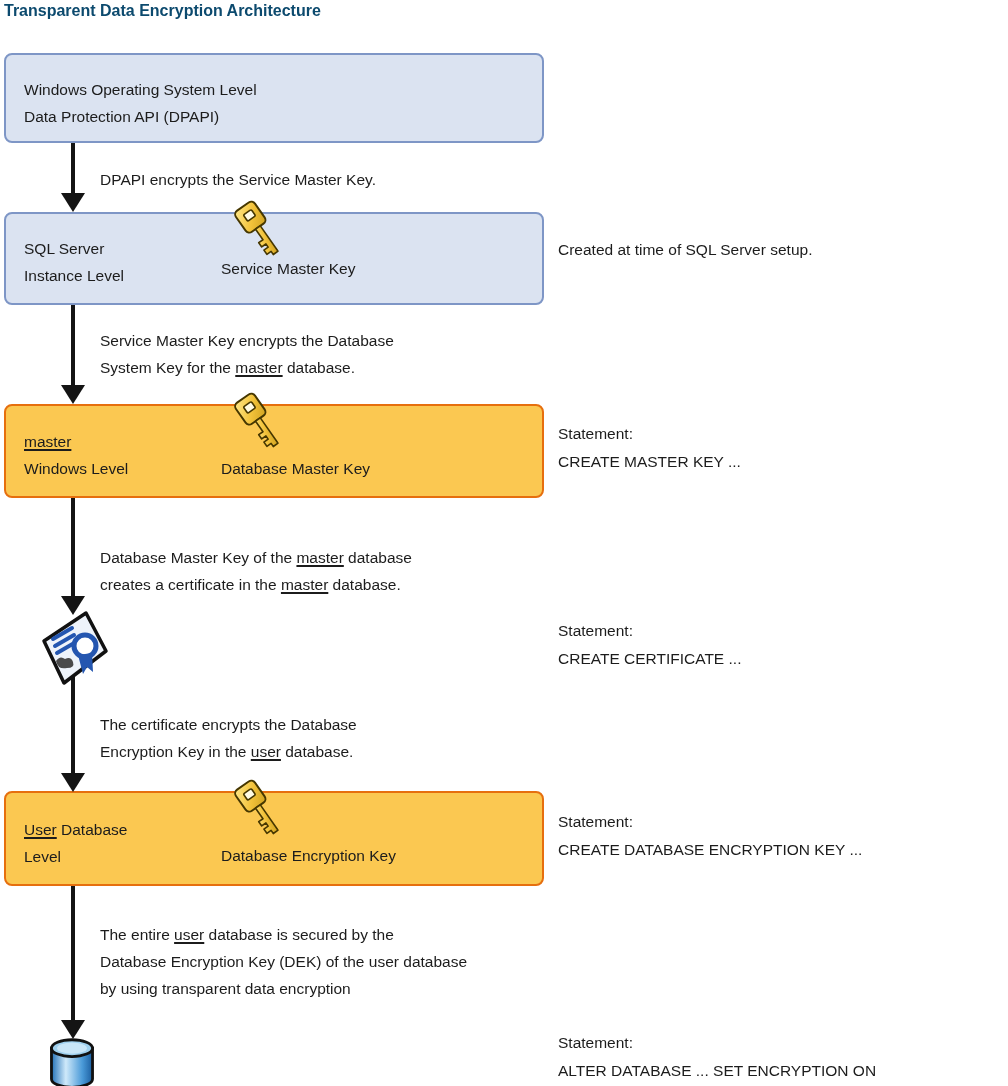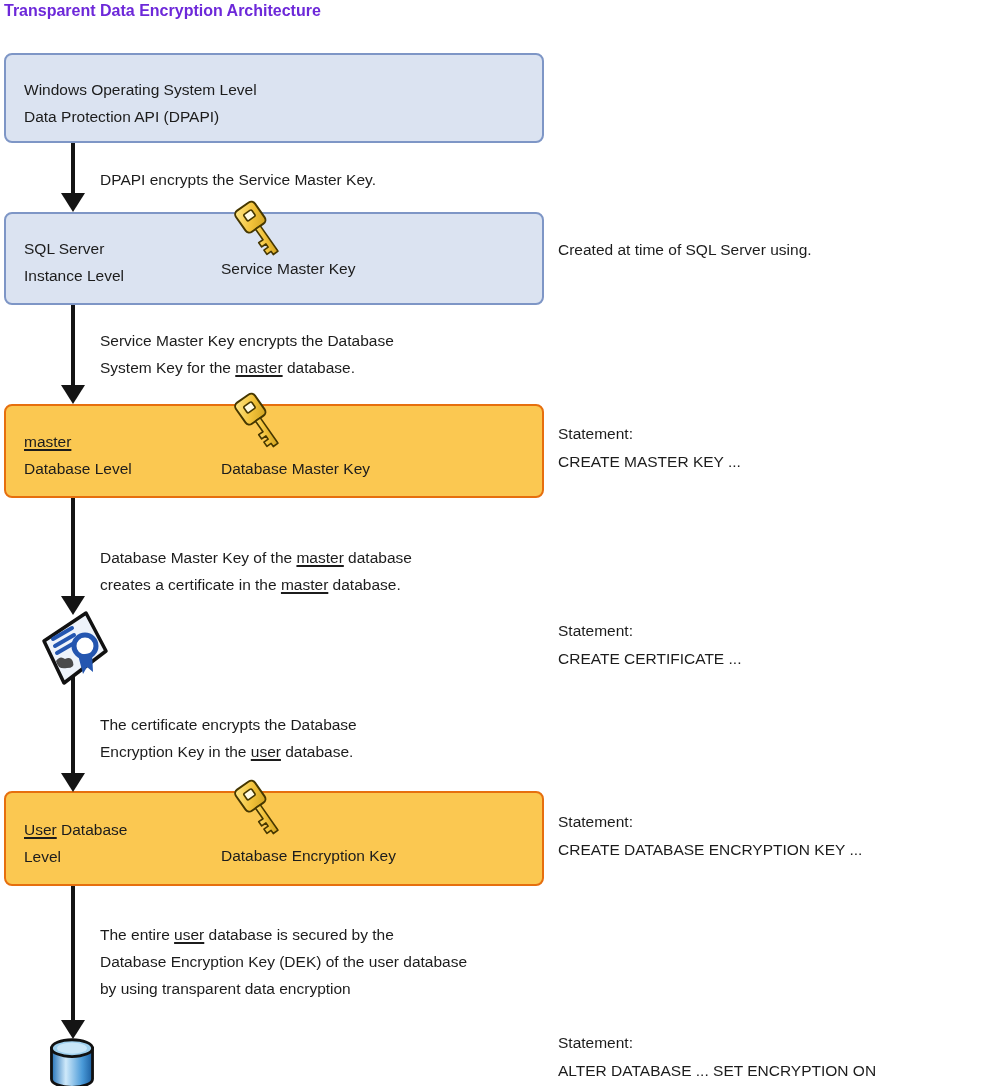--- a/index.html
+++ b/index.html
@@ -3,21 +3,21 @@
 <meta charset="utf-8">
 <style>
   :root{
     --box-blue-fill:#dbe3f1; --box-blue-border:#7e96c6;
     --box-orange-fill:#fbc851; --box-orange-border:#e66f0e;
     --arrow:#141414; --text:#1c1c1c;
   }
   html,body{margin:0;padding:0;background:#fff;}
   .page{position:relative;width:1008px;height:1086px;background:#ffffff;overflow:hidden;
         font-family:"Liberation Sans","DejaVu Sans",sans-serif;font-size:15.5px;color:var(--text);}
-  .title{position:absolute;left:4px;top:2px;font-size:16px;font-weight:bold;color:#6d28d9;}
+  .title{position:absolute;left:4px;top:2px;font-size:16px;font-weight:bold;color:#0c4a6e;}
   .box{position:absolute;left:4px;width:536px;border:2px solid;border-radius:8px;}
   .box.blue{background:var(--box-blue-fill);border-color:var(--box-blue-border);text-decoration:underline;}
   .box.orange{background:var(--box-orange-fill);border-color:var(--box-orange-border);}
   .box-left{position:absolute;left:18px;top:21px;line-height:27px;white-space:nowrap;}
   .key-wrap{position:absolute;left:225px;top:-16px;width:48px;height:58px;z-index:3;}
   .key-label{position:absolute;left:215px;white-space:nowrap;}
   .arrow-line{position:absolute;left:71px;width:4px;background:var(--arrow);z-index:1;}
   .arrow-head{position:absolute;left:61px;width:0;height:0;z-index:2;
               border-left:12px solid transparent;border-right:12px solid transparent;
               border-top:19px solid var(--arrow);}
@@ -75,34 +75,34 @@
       <div>Instance Level</div>
     </div>
     <div class="key-wrap">
       <svg width="48" height="58" viewBox="0 0 74 90">
           <use href="#key-sym"></use>
         </svg>
     </div>
     <div class="key-label" style="top:46px">Service Master Key</div>
   </div>
   <div class="note" style="top:236px">
-    <div>Created at time of SQL Server using.</div>
+    <div>Created at time of SQL Server setup.</div>
   </div>
 
   <div class="arrow-line" style="top:305px;height:81px"></div>
   <div class="arrow-head" style="top:385px"></div>
   <div class="arrow-label" style="top:327px">
     <div><span>Service Master Key encrypts the Database</span></div>
     <div><span>System Key for the </span><span class="u">master</span><span> database.</span></div>
   </div>
 
   <div class="box orange" style="top:404px;height:90px">
     <div class="box-left" style="top:22px">
       <div><span class="u">master</span></div>
-      <div>Database Level</div>
+      <div>Windows Level</div>
     </div>
     <div class="key-wrap">
       <svg width="48" height="58" viewBox="0 0 74 90">
           <use href="#key-sym"></use>
         </svg>
     </div>
     <div class="key-label" style="top:54px">Database Master Key</div>
   </div>
   <div class="note" style="top:420px">
     <div>Statement:</div>

